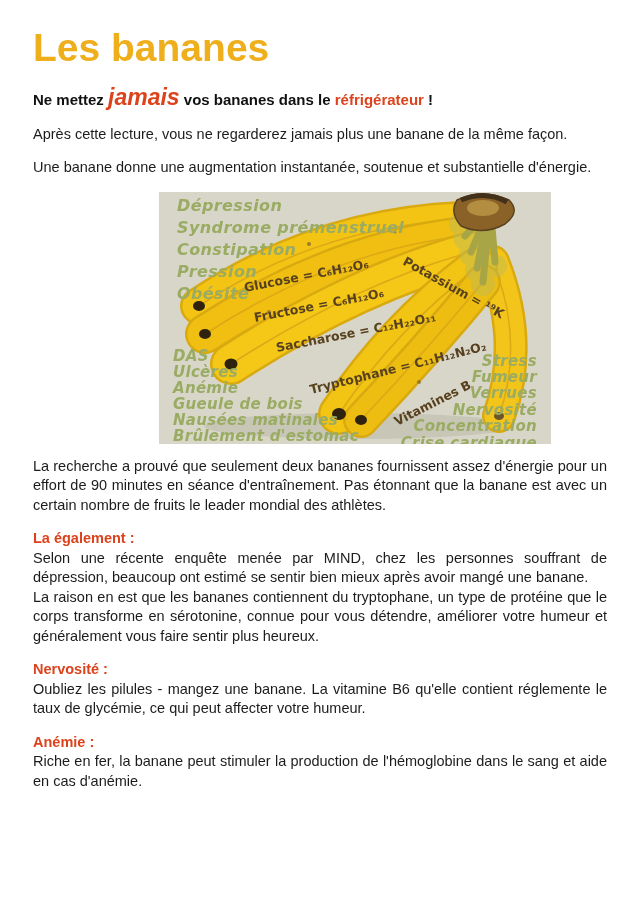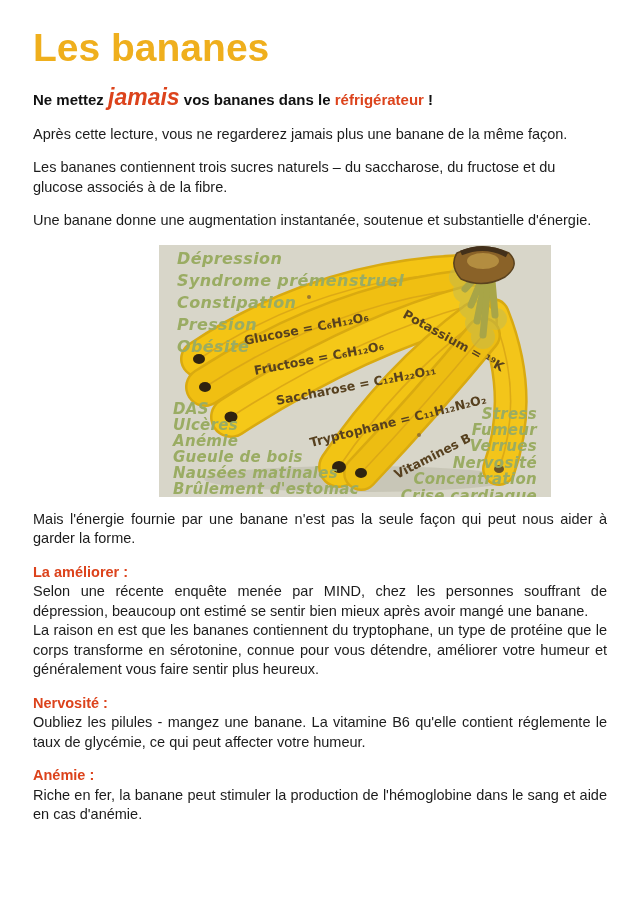--- a/index.html
+++ b/index.html
@@ -80,21 +80,20 @@
 
 <div class="content">
 
   <h1 class="page-title">Les bananes</h1>
 
   <div class="subtitle">
     <span>Ne mettez </span><span class="em">jamais</span><span> vos bananes dans le </span><span class="hl">réfrigérateur</span><span> !</span>
   </div>
 
   <p class="para" style="margin-top:12px;">Après cette lecture, vous ne regarderez jamais plus une banane de la même façon.</p>
-  <p class="para">Les bananes contiennent trois sucres naturels – du saccharose, du fructose et du glucose associés à de la fibre.</p>
   <p class="para">Une banane donne une augmentation instantanée, soutenue et substantielle d'énergie.</p>
 
   <div class="figure">
     <svg width="392" height="252" viewBox="0 0 392 252">
 
       <rect x="0" y="0" width="392" height="252" fill="#D8D6C9"></rect>
       <ellipse cx="200" cy="234" rx="155" ry="13" fill="#BBB9A8" opacity="0.55"></ellipse>
 
       <g>
         <path d="M334,70 Q366,150 340,224" stroke="#D9AA10" stroke-width="34" fill="none" stroke-linecap="round"></path>
@@ -196,24 +195,24 @@
         <text class="fig-formula" transform="translate(86,100) rotate(-11)">Glucose = C₆H₁₂O₆</text>
         <text class="fig-formula" transform="translate(96,130) rotate(-11)">Fructose = C₆H₁₂O₆</text>
         <text class="fig-formula" transform="translate(118,160) rotate(-11)">Saccharose = C₁₂H₂₂O₁₁</text>
         <text class="fig-formula" transform="translate(152,202) rotate(-14)">Tryptophane = C₁₁H₁₂N₂O₂</text>
         <text class="fig-formula" transform="translate(243,72) rotate(29)">Potassium = ¹⁹K</text>
         <text class="fig-formula" transform="translate(238,234) rotate(-27)">Vitamines B</text>
       </g>
     </svg>
   </div>
 
-  <p class="para tight justify">Mais l'énergie fournie par une banane n'est pas la seule façon qui peut nous aider à garder la forme.</p>
+  <p class="para tight justify">La recherche a prouvé que seulement deux bananes fournissent assez d'énergie pour un effort de 90 minutes en séance d'entraînement. Pas étonnant que la banane est avec un certain nombre de fruits le leader mondial des athlètes.</p>
 
   <div>
-    <div class="section-heading">La améliorer :</div>
+    <div class="section-heading">La également :</div>
     <p class="para tight justify">Selon une récente enquête menée par MIND, chez les personnes souffrant de dépression, beaucoup ont estimé se sentir bien mieux après avoir mangé une banane.</p>
     <p class="para tight justify">La raison en est que les bananes contiennent du tryptophane, un type de protéine que le corps transforme en sérotonine, connue pour vous détendre, améliorer votre humeur et généralement vous faire sentir plus heureux.</p>
   </div>
 
   <div>
     <div class="section-heading">Nervosité :</div>
     <p class="para tight justify">Oubliez les pilules - mangez une banane. La vitamine B6 qu'elle contient réglemente le taux de glycémie, ce qui peut affecter votre humeur.</p>
   </div>
 
   <div>

